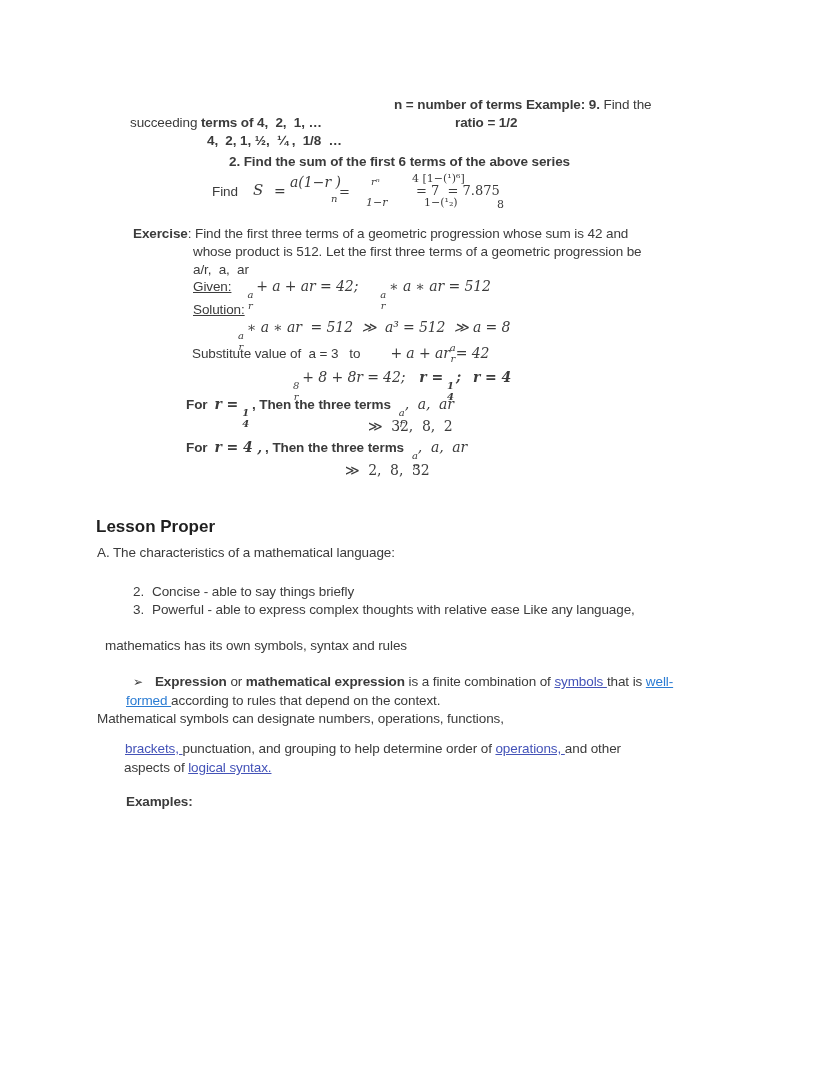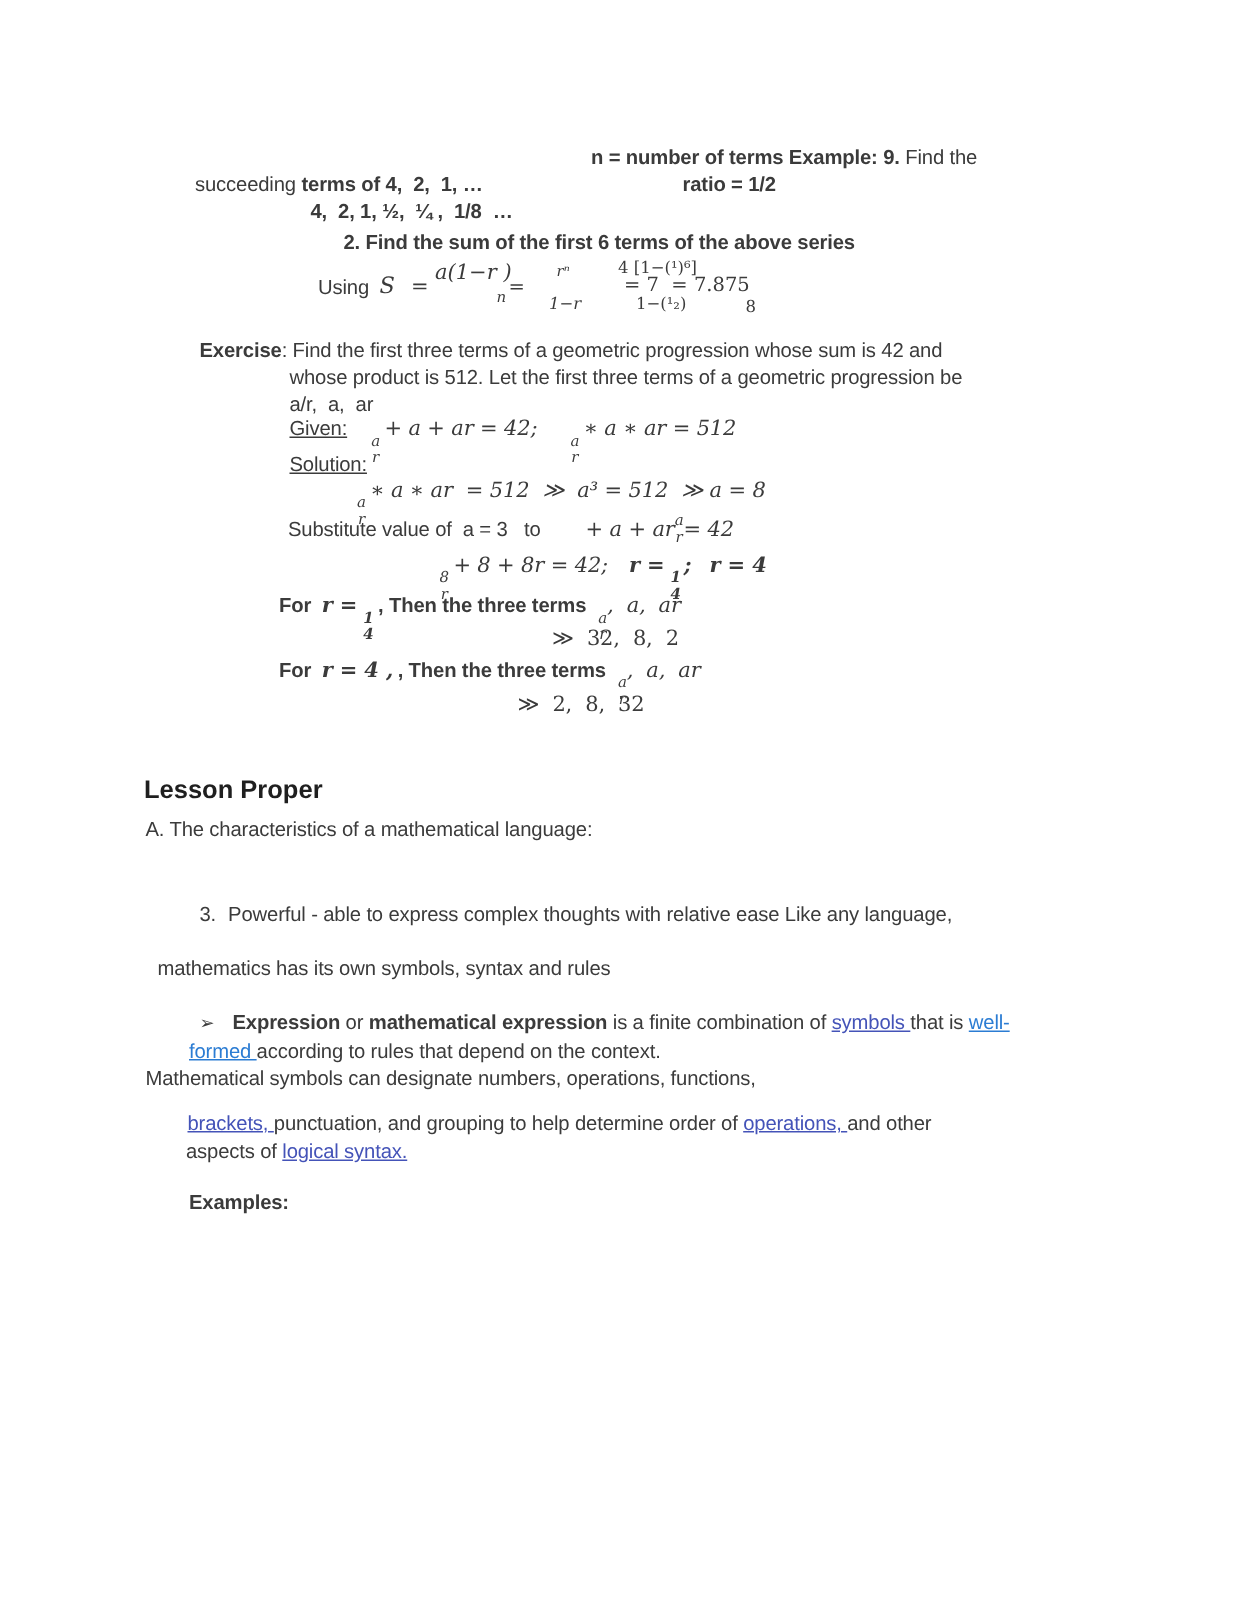--- a/index.html
+++ b/index.html
@@ -37,21 +37,21 @@
   <div class="ln" style="left:394px;top:96px"><span class="b">n = number of terms Example: 9.</span><span> Find the</span></div>
 
   <div class="ln" style="left:130px;top:114px"><span>succeeding </span><span class="b">terms of 4,  2,  1, …</span></div>
 
   <div class="ln b" style="left:455px;top:114px">ratio = 1/2</div>
 
   <div class="ln b" style="left:207px;top:132px">4,  2, 1, ½,  ¼ ,  1/8  …</div>
 
   <div class="ln b" style="left:229px;top:153px">2. Find the sum of the first 6 terms of the above series</div>
 
-  <div class="ln" style="left:212px;top:183px">Using</div>
+  <div class="ln" style="left:212px;top:183px">Find</div>
   <span class="fx fi" style="left:253px;top:181px;font-size:15px">S</span>
   <span class="fx" style="left:274px;top:183px;font-size:14px">=</span>
   <span class="fx fi" style="left:290px;top:174px;font-size:14px">a(1−r )</span>
   <span class="fx fi" style="left:331px;top:193px;font-size:10px">n</span>
   <span class="fx" style="left:339px;top:184px;font-size:13px">=</span>
   <span class="fx fi" style="left:371px;top:176px;font-size:10px">rⁿ</span>
   <span class="fx fi" style="left:366px;top:196px;font-size:11px">1−r</span>
   <span class="fx" style="left:412px;top:172px;font-size:11px">4 [1−(¹)⁶]</span>
   <span class="fx" style="left:416px;top:183px;font-size:13px">= 7  = 7.875</span>
   <span class="fx" style="left:424px;top:196px;font-size:11px">1−(¹₂)</span>
@@ -78,20 +78,21 @@
   <div class="ln mu" style="left:368px;top:417px">≫  32,  8,  2</div>
 
   <div class="ln" style="left:186px;top:438px"><span class="b">For</span><span class="m b" style="margin-left:7px">r = 4 ,</span><span class="b" style="margin-left:3px">, Then the three terms</span><span class="frac" style="margin-left:8px"><span>a</span><span>r</span></span><span class="m">,  a,  ar</span></div>
 
   <div class="ln mu" style="left:345px;top:461px">≫  2,  8,  32</div>
 
   <div class="ln heading" style="left:96px;top:518px">Lesson Proper</div>
 
   <div class="ln" style="left:97px;top:544px">A. The characteristics of a mathematical language:</div>
 
+  <div class="ln" style="left:133px;top:583px"><span>2.</span><span style="margin-left:8px">Concise - able to say things briefly</span></div>
   <div class="ln" style="left:133px;top:601px"><span>3.</span><span style="margin-left:8px">Powerful - able to express complex thoughts with relative ease Like any language,</span></div>
 
   <div class="ln" style="left:105px;top:637px">mathematics has its own symbols, syntax and rules</div>
 
   <div class="ln" style="left:133px;top:673px"><span class="bullet-glyph">➢</span><span class="b">Expression</span><span> or </span><span class="b">mathematical expression</span><span> is a finite combination of </span><span class="lk1">symbols </span><span>that is </span><span class="lk2">well-</span></div>
 
   <div class="ln" style="left:126px;top:692px"><span class="lk2">formed </span><span>according to rules that depend on the context.</span></div>
 
   <div class="ln" style="left:125px;top:740px"><span class="lk1">brackets, </span><span>punctuation, and grouping to help determine order of </span><span class="lk1">operations, </span><span>and other</span></div>
 

